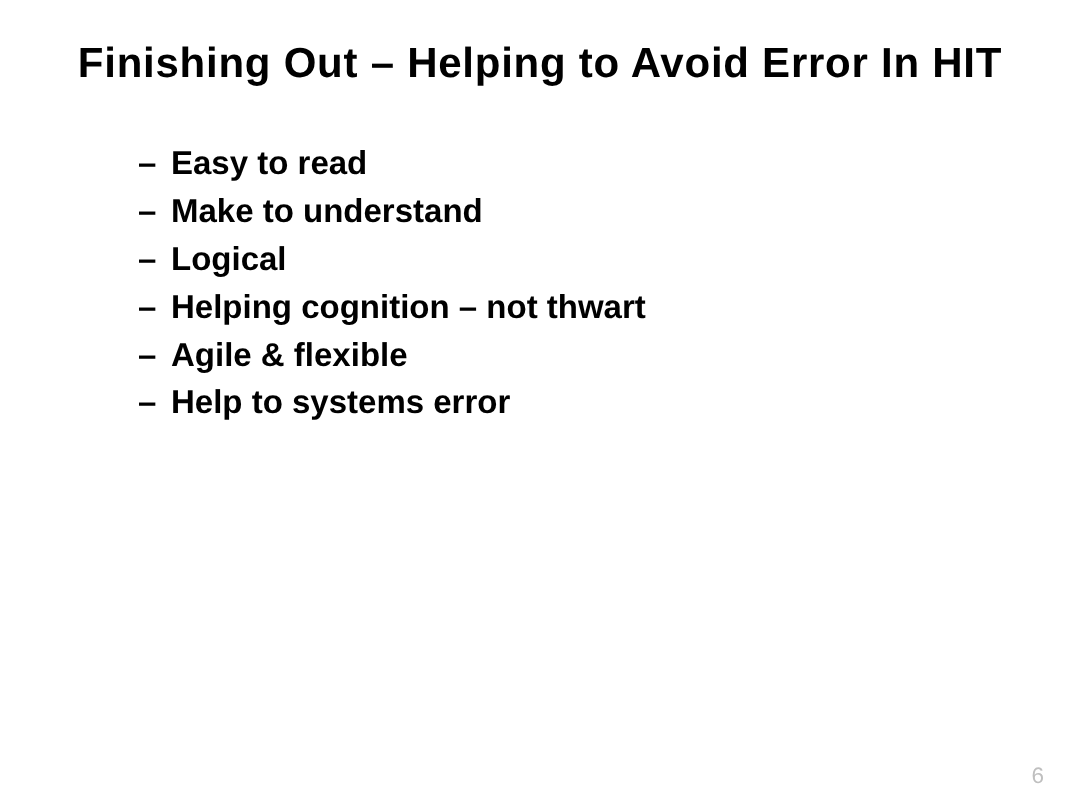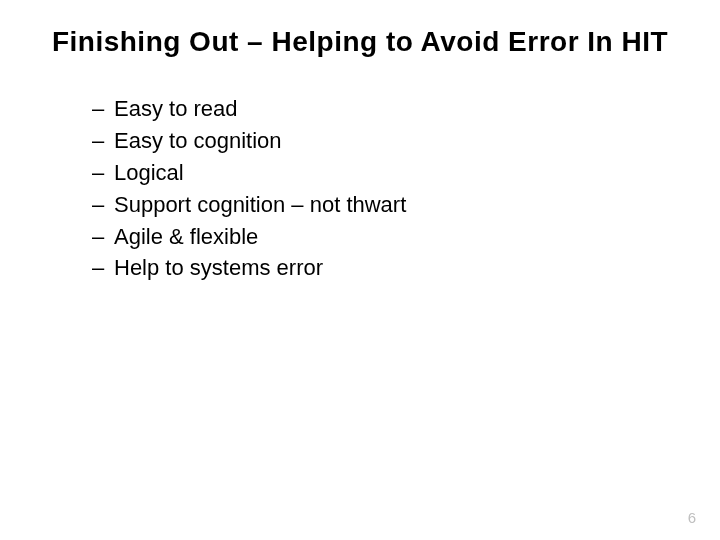--- a/index.html
+++ b/index.html
@@ -40,20 +40,21 @@
       text-align: left;
       padding-top: 2px;
     }
     .bullet-dot::before {
       content: "•";
       font-size: 22px;
     }
     .bullet-text { flex: 1; }
     .sublist {
       padding-left: 42px;
+      font-weight: bold;
     }
     .sub-row {
       display: flex;
       align-items: flex-start;
       font-size: 22px;
       line-height: 1.45;
     }
     .dash {
       width: 22px;
       flex-shrink: 0;
@@ -81,29 +82,29 @@
   <div class="content">
 
 
     <div class="sublist">
       <div class="sub-row">
         <span class="dash"></span>
         <span class="sub-text">Easy to read</span>
       </div>
       <div class="sub-row">
         <span class="dash"></span>
-        <span class="sub-text">Easy to cognition</span>
+        <span class="sub-text">Make to understand</span>
       </div>
       <div class="sub-row">
         <span class="dash"></span>
         <span class="sub-text">Logical</span>
       </div>
       <div class="sub-row">
         <span class="dash"></span>
-        <span class="sub-text">Support cognition – not thwart</span>
+        <span class="sub-text">Helping cognition – not thwart</span>
       </div>
       <div class="sub-row">
         <span class="dash"></span>
         <span class="sub-text">Agile &amp; flexible</span>
       </div>
       <div class="sub-row">
         <span class="dash"></span>
         <span class="sub-text">Help to systems error</span>
       </div>
     </div>

